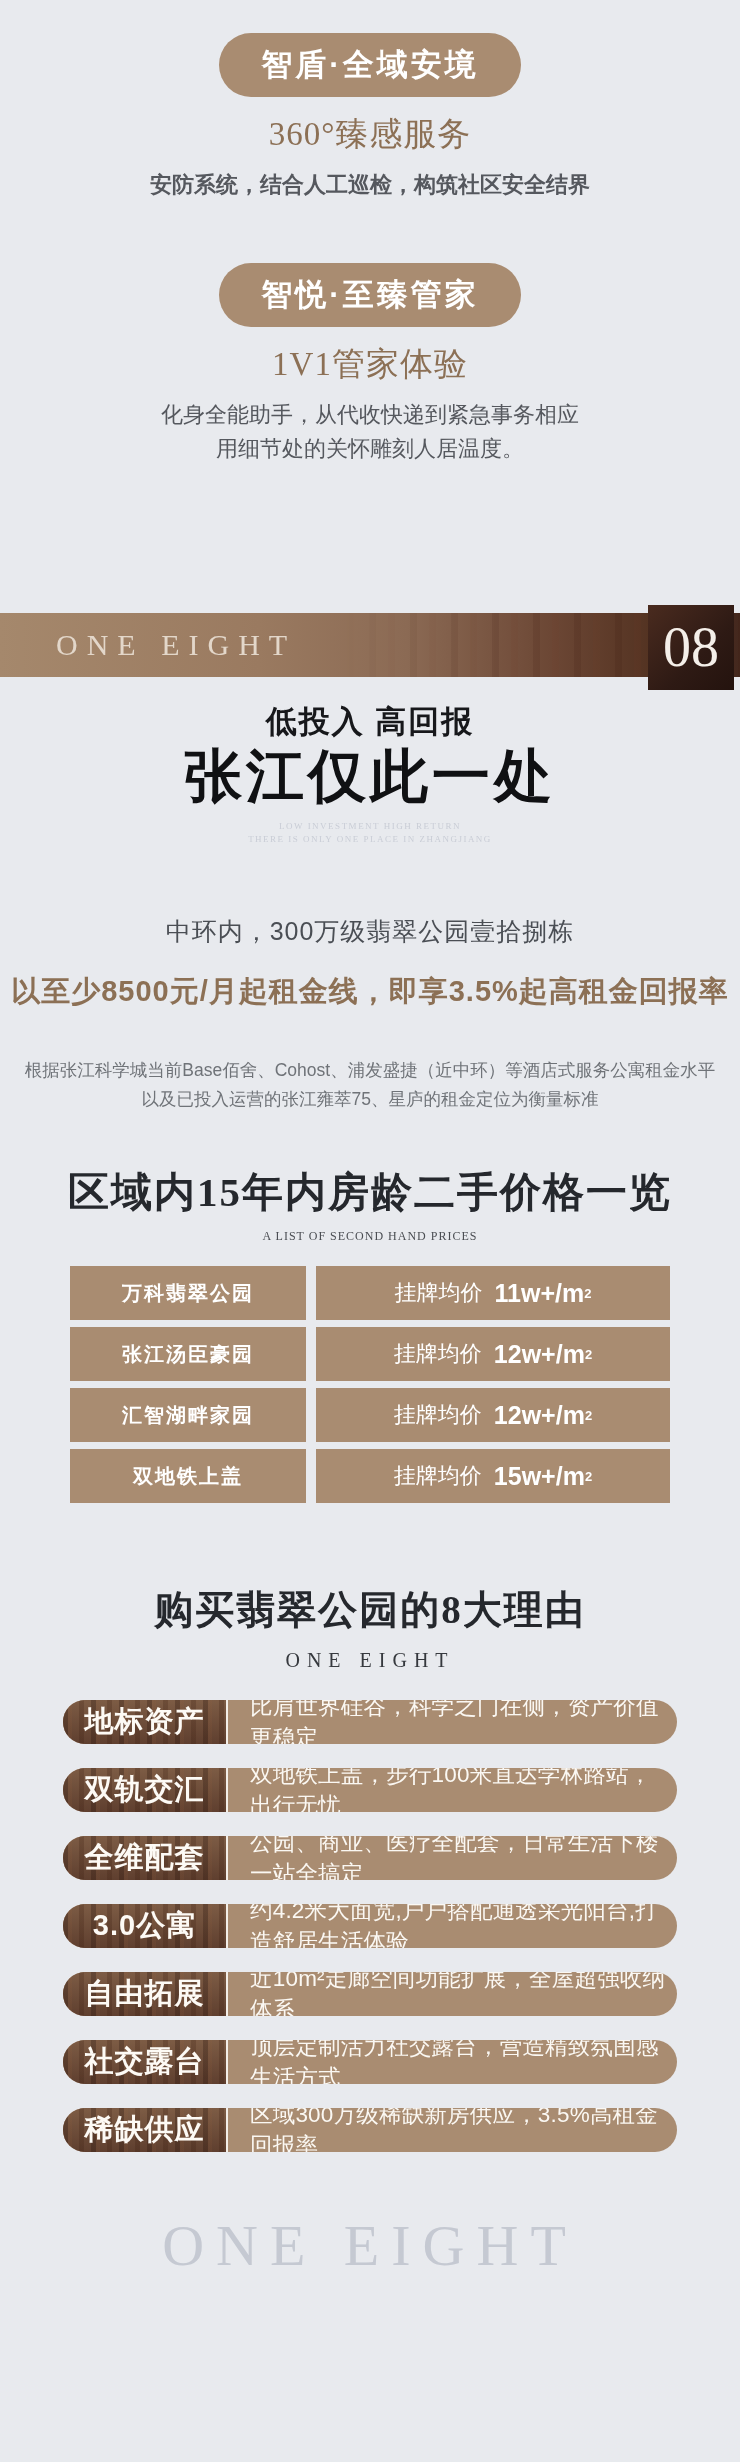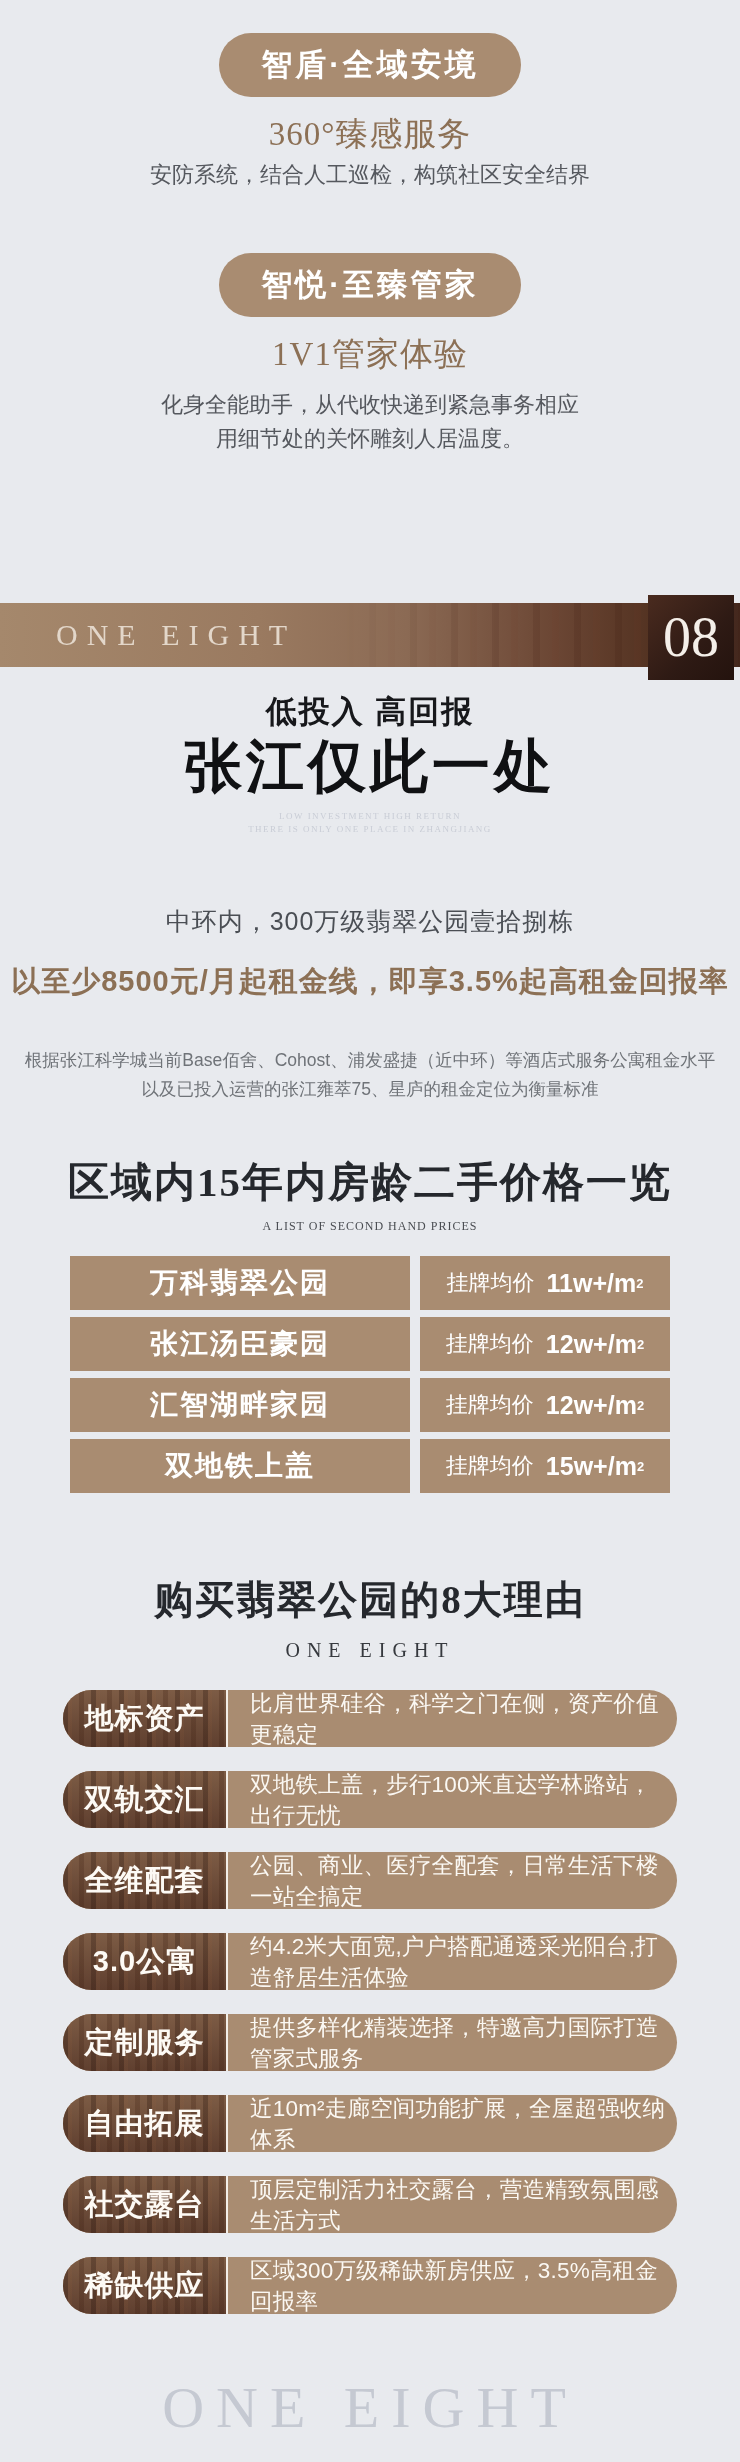--- a/index.html
+++ b/index.html
@@ -8,21 +8,21 @@
 
   
   .svc{text-align:center;}
   .svc-badge{display:inline-block;background:#a98c71;color:#fff;font-weight:bold;
     font-size:31px;letter-spacing:3px;padding:11px 42px;border-radius:40px;}
   .svc-title{font-family:"Liberation Serif","DejaVu Serif",serif;color:#8c7055;
     font-size:33px;margin-top:15px;letter-spacing:1px;}
   .svc-line{color:#55585e;font-size:22px;line-height:1.45;margin-top:2px;}
   #svc1{padding-top:33px;}
   #svc2{margin-top:62px;}
-  #svc1 .svc-line{margin-top:2px;}
+  #svc1 .svc-line{margin-top:12px;font-weight:bold;}
   #svc2 .svc-lines{margin-top:12px;}
 
   
   .banner{margin-top:148px;height:64px;position:relative;
     background:linear-gradient(90deg,#a5886c 0%,#9a7a60 35%,#8b6a54 55%,#6b4634 75%,#50301f 90%,#44281e 100%);}
   .banner::after{content:"";position:absolute;inset:0;opacity:.25;
     background:repeating-linear-gradient(90deg,rgba(60,25,15,.55) 0 7px,transparent 7px 19px,rgba(120,60,40,.35) 19px 26px,transparent 26px 41px);
     mask-image:linear-gradient(90deg,transparent 0 45%,#000 70%);
     -webkit-mask-image:linear-gradient(90deg,transparent 0 45%,#000 70%);}
   .banner-brand{position:absolute;left:56px;top:50%;transform:translateY(-50%);
@@ -48,30 +48,30 @@
 
   
   .sec-title{text-align:center;font-family:"Liberation Serif","DejaVu Serif",serif;
     font-weight:bold;color:#25282d;font-size:41px;letter-spacing:2px;}
   .sec-sub{text-align:center;font-family:"Liberation Serif","DejaVu Serif",serif;
     color:#4a4d52;font-size:12px;letter-spacing:1px;margin-top:9px;}
   #price-title{margin-top:50px;}
   .ptable{width:600px;margin:22px auto 0;}
   .prow{display:flex;gap:10px;margin-bottom:7px;height:54px;}
   .pcell{background:#a98c71;color:#fff;display:flex;align-items:center;justify-content:center;}
-  .pname{width:340px;font-size:28px;font-weight:bold;letter-spacing:2px;}
+  .pname{width:236px;font-size:20px;font-weight:bold;letter-spacing:2px;}
   .pprice{flex:1;font-size:22px;}
   .pprice b{font-size:25px;margin-left:12px;}
   .pprice sup{font-size:13px;font-weight:bold;}
 
   
   #reasons-title{margin-top:80px;font-size:39px;}
   #reasons-sub{font-size:20px;letter-spacing:7px;color:#36393e;margin-top:12px;}
   .rlist{width:614px;margin:28px auto 0;}
-  .rrow{height:57px;border-radius:29px;overflow:hidden;display:flex;margin-bottom:24px;background:#a98c71;}
+  .rrow{height:44px;border-radius:29px;overflow:hidden;display:flex;margin-bottom:24px;background:#a98c71;}
   .rlabel{width:163px;flex:none;display:flex;align-items:center;justify-content:center;
     color:#fdfaf5;font-weight:bold;font-size:29px;letter-spacing:1px;
     background:linear-gradient(180deg,#7d5c45,#5f3f2f);position:relative;border-right:2px solid #f3eee8;}
   .rlabel::before{content:"";position:absolute;inset:0;opacity:.5;
     background:repeating-linear-gradient(90deg,rgba(35,15,8,.55) 0 5px,rgba(150,95,60,.25) 5px 9px,transparent 9px 16px,rgba(55,25,12,.45) 16px 21px,transparent 21px 28px);}
   .rlabel span{position:relative;z-index:2;}
   .rdesc{flex:1;display:flex;align-items:center;padding:0 10px 0 22px;
     color:#fbf8f3;font-size:22.5px;letter-spacing:.2px;}
 
   
@@ -190,26 +190,20 @@
         <div class="rdesc">公园、商业、医疗全配套，日常生活下楼一站全搞定</div>
       </div>
 
       <div class="rrow">
         <div class="rlabel">
           <span>3.0公寓</span>
         </div>
         <div class="rdesc">约4.2米大面宽,户户搭配通透采光阳台,打造舒居生活体验</div>
       </div>
 
-      <div class="rrow">
-        <div class="rlabel">
-          <span>定制服务</span>
-        </div>
-        <div class="rdesc">提供多样化精装选择，特邀高力国际打造管家式服务</div>
-      </div>
 
       <div class="rrow">
         <div class="rlabel">
           <span>自由拓展</span>
         </div>
         <div class="rdesc">近10m²走廊空间功能扩展，全屋超强收纳体系</div>
       </div>
 
       <div class="rrow">
         <div class="rlabel">

